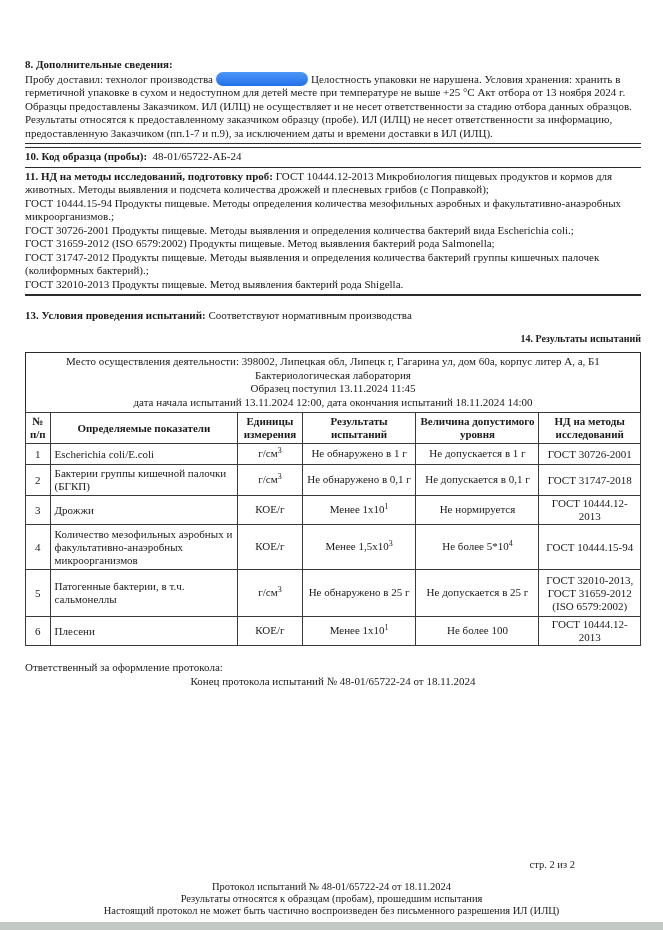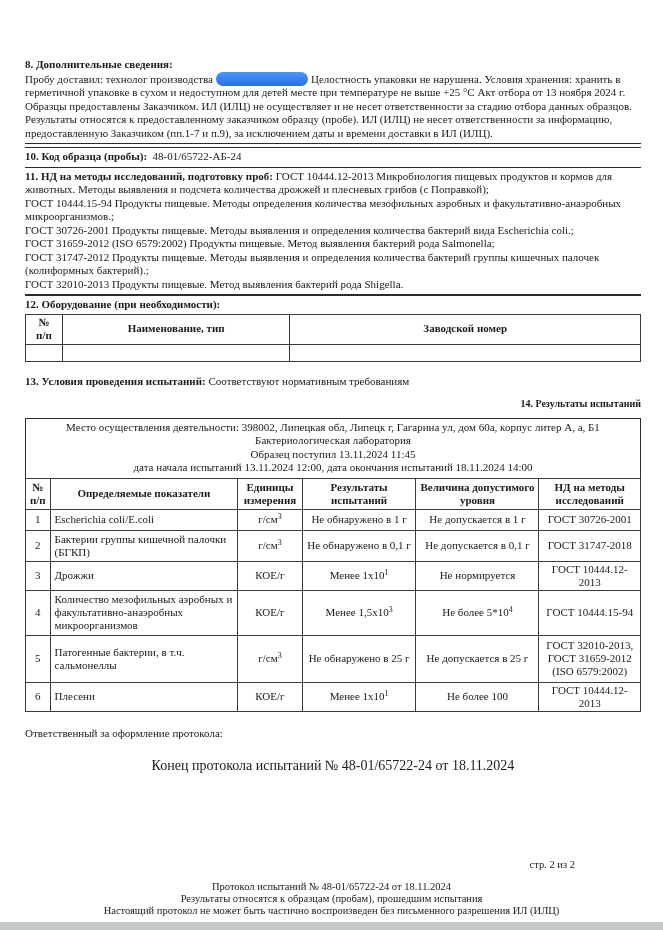--- a/index.html
+++ b/index.html
@@ -44,21 +44,21 @@
   .results .c3 { width:10.5%; } .results .c4 { width:18.5%; }
   .results .c5 { width:20%; } .results .c6 { width:16.5%; }
   .results tr.r1 td, .results tr.r3 td, .results tr.r6 td { height:18px; }
   .results tr.r2 td { height:28px; }
   .results tr.r4 td { height:42px; }
   .results tr.r5 td { height:44px; }
   .sp { font-size:8px; position:relative; top:-4px; }
   
   .signoff { margin-top:15px; }
   .signoff .name-line { margin-top:3px; }
-  .endline { text-align:center; margin-top:19px; font-size:14px; }
+  .endline { text-align:center; font-size:11px; }
   
   .footer { position:absolute; left:0; right:0; bottom:13px; text-align:center; font-size:10.5px; line-height:12px; }
   .footer .pagenum { text-align:right; padding-right:88px; margin-bottom:10px; }
   .bottom-strip { position:absolute; left:0; right:0; bottom:0; height:8px; background:#c4c8c5; }
 </style>
 </head>
 <body>
 
 <div class="page">
 
@@ -81,40 +81,22 @@
     <p><b>11. НД на методы исследований, подготовку проб:</b> <span>ГОСТ 10444.12-2013 Микробиология пищевых продуктов и кормов для животных. Методы выявления и подсчета количества дрожжей и плесневых грибов (с Поправкой);</span></p>
     <div>ГОСТ 10444.15-94 Продукты пищевые. Методы определения количества мезофильных аэробных и факультативно-анаэробных микроорганизмов.;</div>
     <div>ГОСТ 30726-2001 Продукты пищевые. Методы выявления и определения количества бактерий вида Escherichia coli.;</div>
     <div>ГОСТ 31659-2012 (ISO 6579:2002) Продукты пищевые. Метод выявления бактерий рода Salmonella;</div>
     <div>ГОСТ 31747-2012 Продукты пищевые. Методы выявления и определения количества бактерий группы кишечных палочек (колиформных бактерий).;</div>
     <div>ГОСТ 32010-2013 Продукты пищевые. Метод выявления бактерий рода Shigella.</div>
   </div>
 
   <hr class="rule thick">
 
-  <div>
-    <p class="bold">12. Оборудование (при необходимости):</p>
-    <table class="equip">
-      <tbody>
-          <tr>
-        <th class="c-no prewrap">№
-п/п</th>
-        <th class="c-name">Наименование, тип</th>
-        <th class="c-serial">Заводской номер</th>
-      </tr>
-      <tr>
-        <td></td>
-        <td></td>
-        <td></td>
-      </tr>
-    </tbody>
-      </table>
-  </div>
 
-  <p class="s13"><b>13. Условия проведения испытаний:</b> <span>Соответствуют нормативным требованиям</span></p>
+  <p class="s13"><b>13. Условия проведения испытаний:</b> <span>Соответствуют нормативным производства</span></p>
 
   <p class="h14">14. Результаты испытаний</p>
 
   <div class="infobox">
     <div>Место осуществления деятельности: 398002, Липецкая обл, Липецк г, Гагарина ул, дом 60а, корпус литер А, а, Б1</div>
     <div>Бактериологическая лаборатория</div>
     <div>Образец поступил 13.11.2024 11:45</div>
     <div>дата начала испытаний 13.11.2024 12:00, дата окончания испытаний 18.11.2024 14:00</div>
   </div>
 

